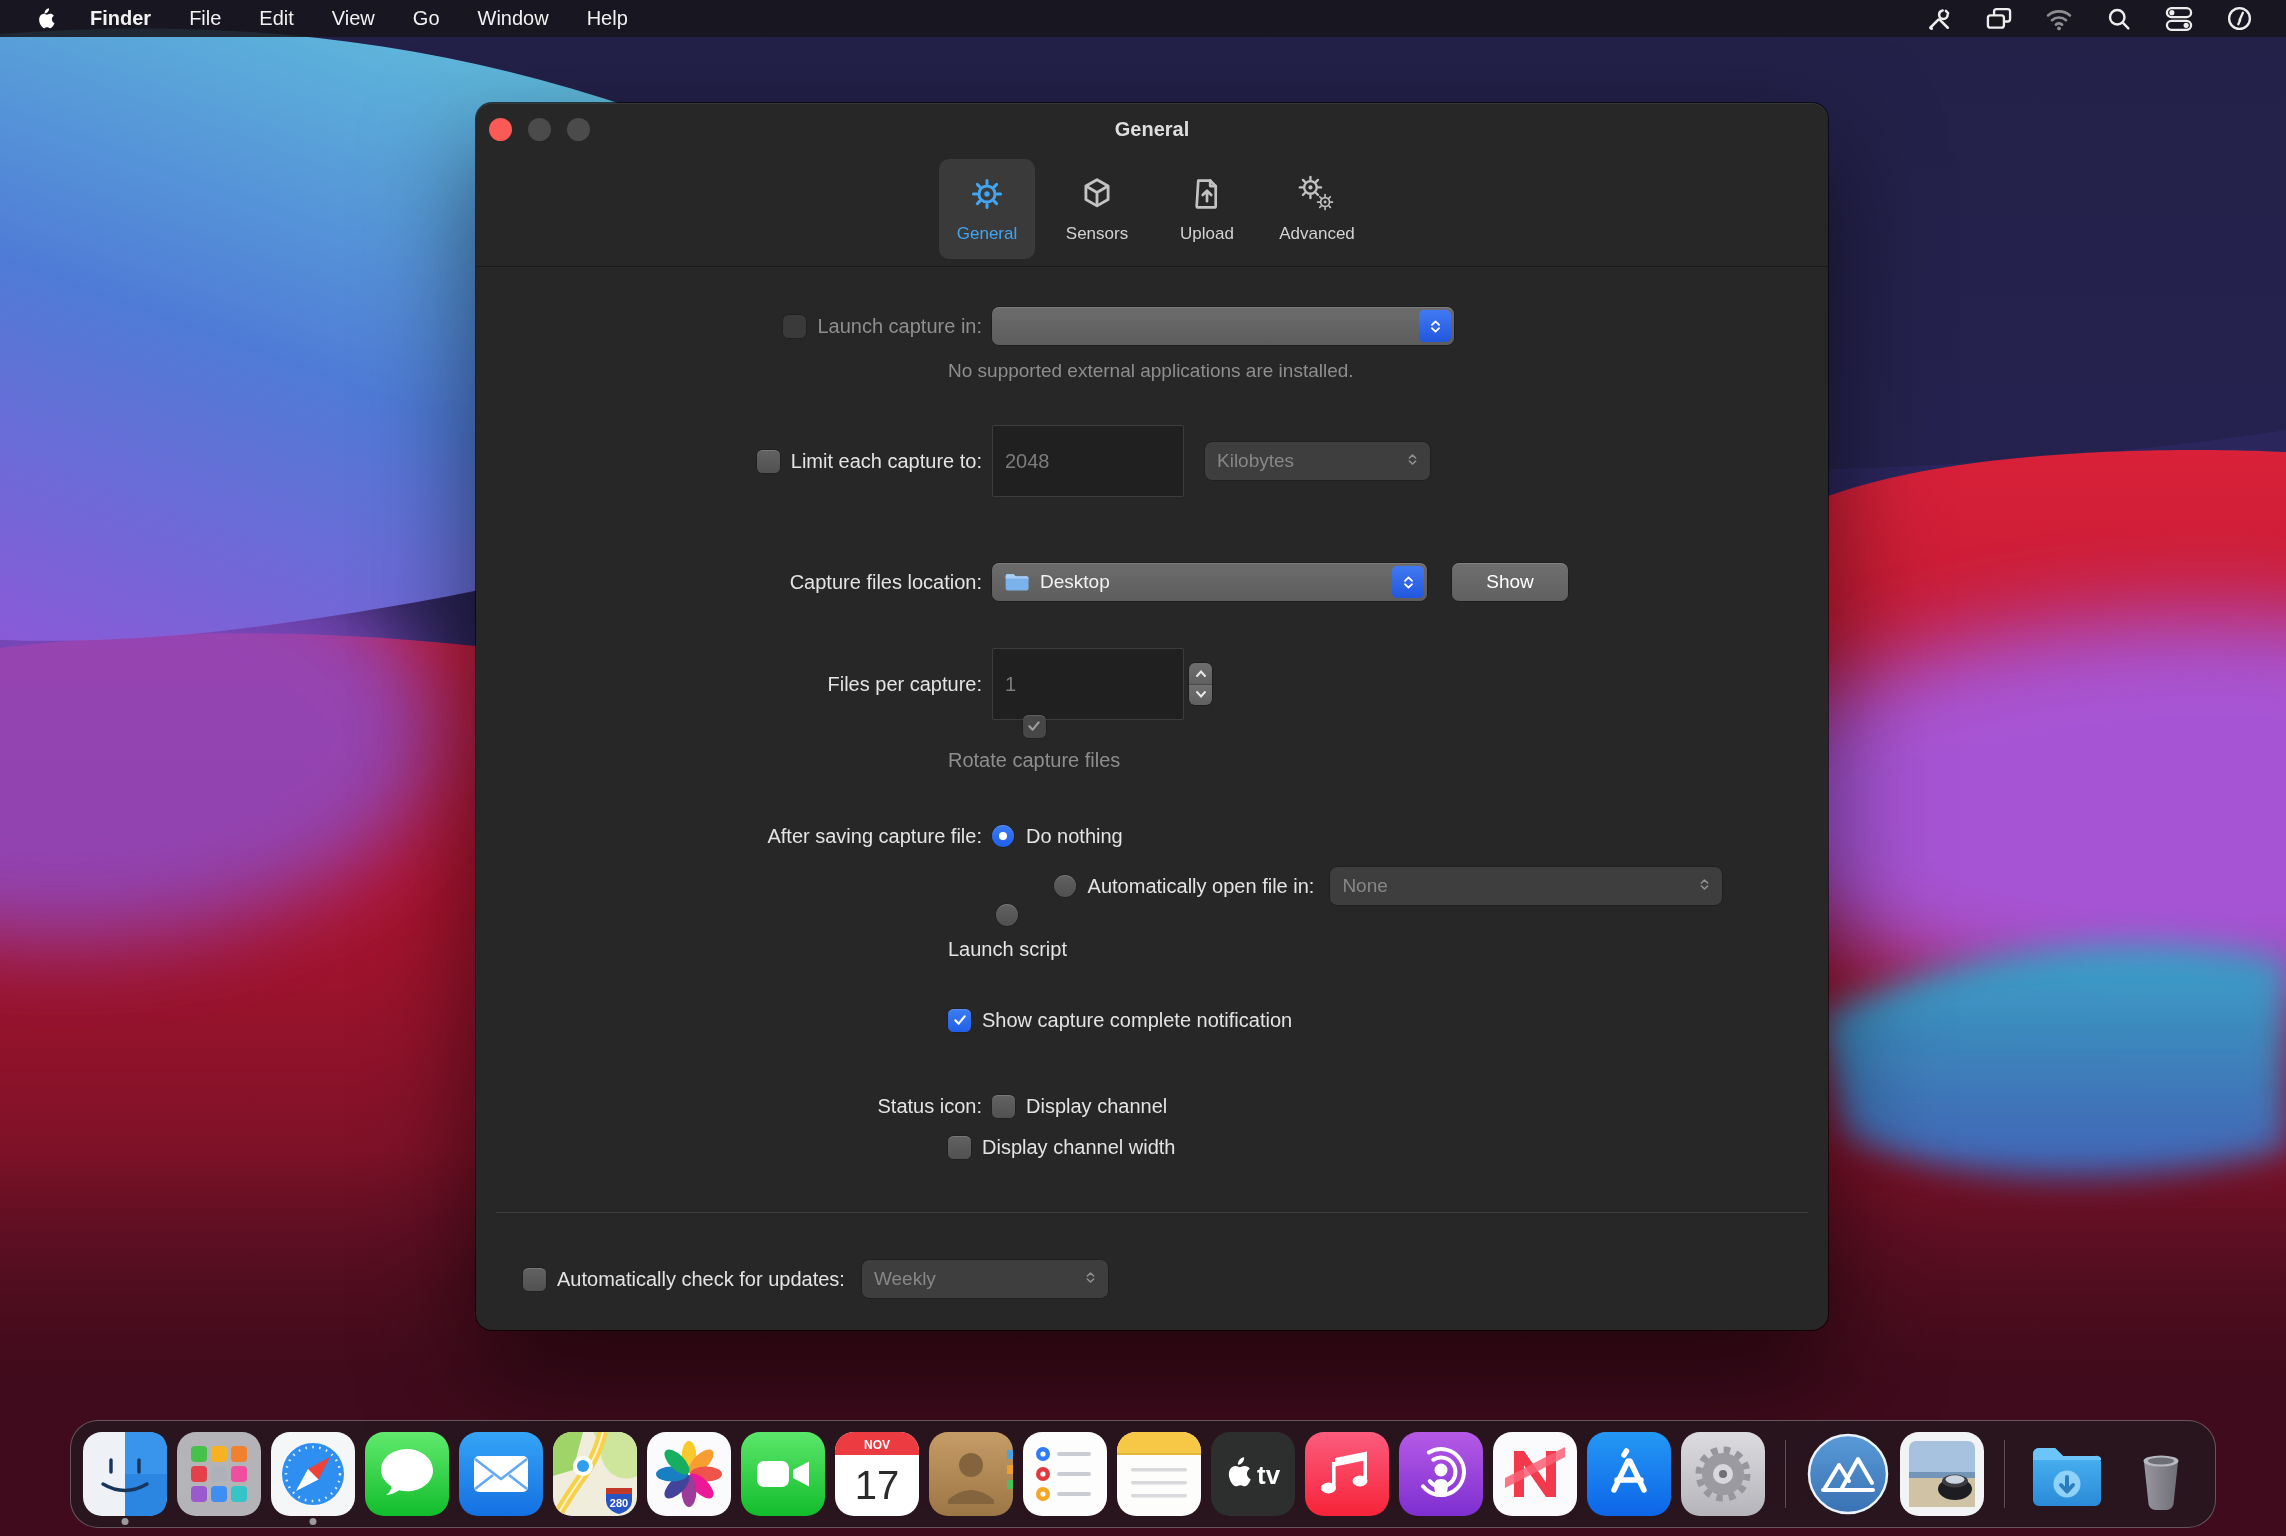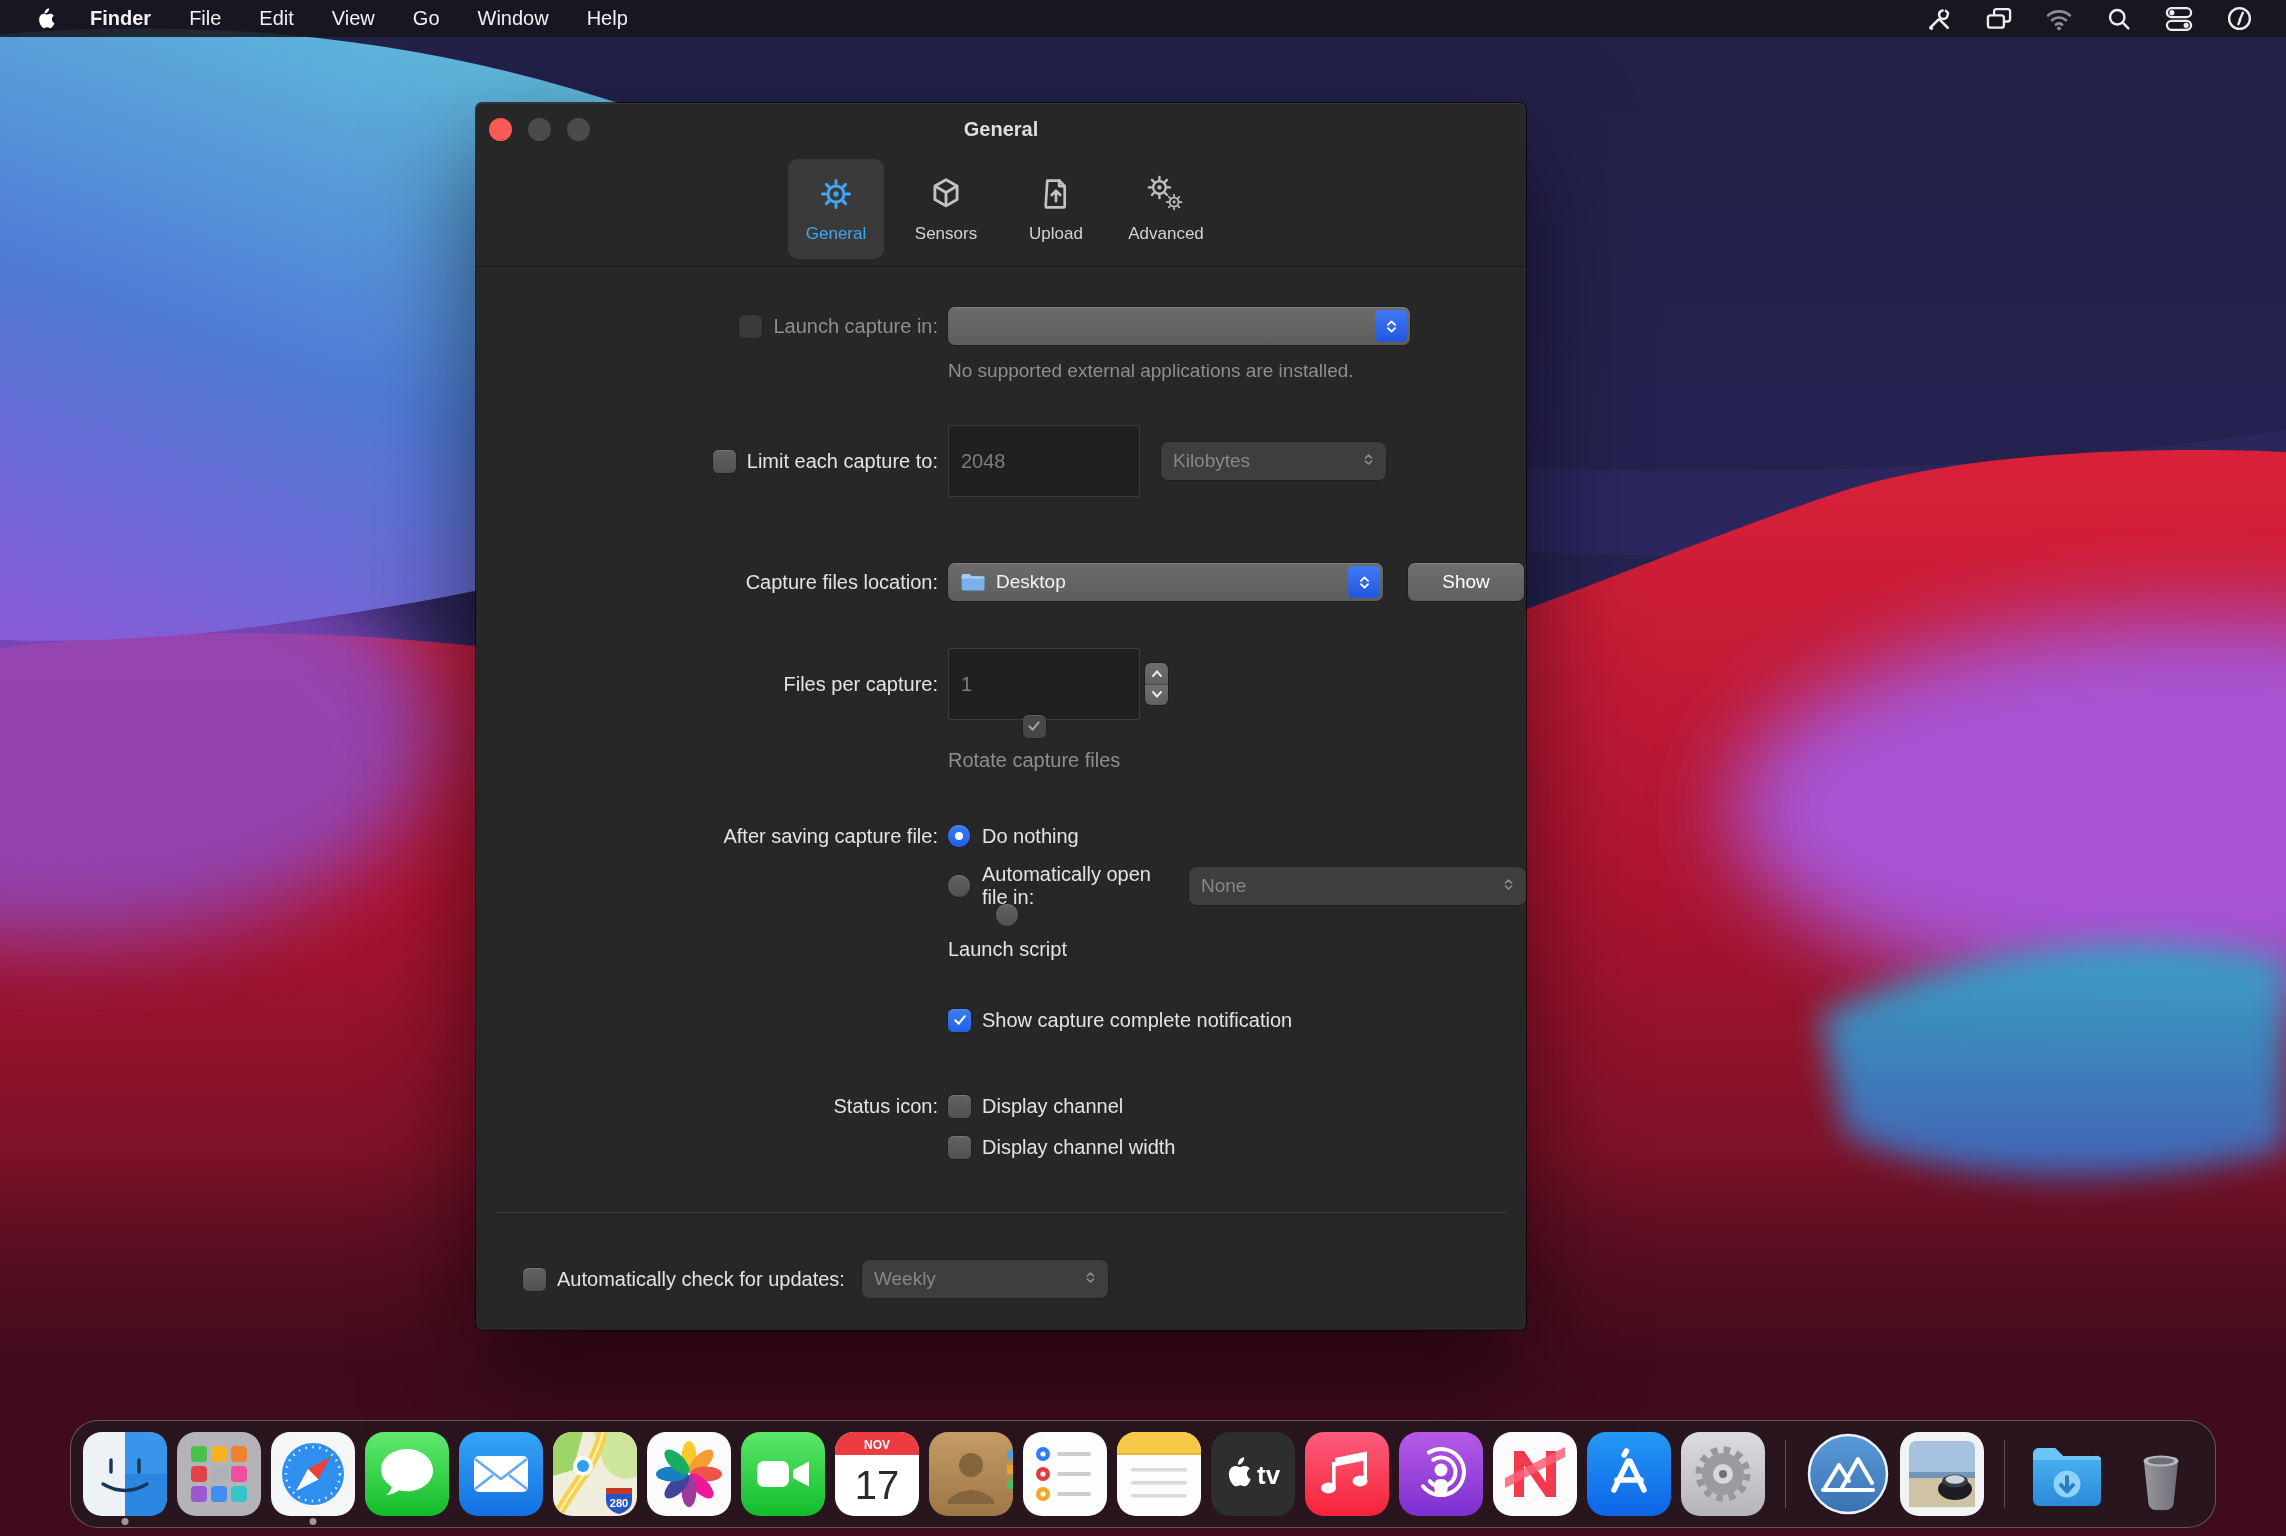--- a/index.html
+++ b/index.html
@@ -12,40 +12,40 @@
     display:flex;align-items:center;color:#f1f1f1;font-size:20px;z-index:50;}
   .mb-left{display:flex;align-items:center;gap:0;padding-left:26px;}
   .mb-item{padding:0 19px;cursor:default;}
   .mb-app{font-weight:700;}
   .mb-apple{display:flex;align-items:center;padding:0 14px 0 10px;}
   .mb-right{margin-left:auto;display:flex;align-items:center;gap:14px;padding-right:24px;}
   .mb-status{width:46px;height:30px;display:flex;align-items:center;justify-content:center;color:#ededed;}
   .mb-status.dim{opacity:.55;}
 
   
-  .window{position:absolute;left:476px;top:103px;width:1050px;height:1227px;background:#272727;
-    border-radius:6px;box-shadow:0 0 0 1px rgba(0,0,0,.65),0 45px 110px rgba(0,0,0,.55),inset 0 1px 0 rgba(255,255,255,.07);
+  .window{position:absolute;left:476px;top:103px;width:1352px;height:1227px;background:#272727;
+    border-radius:16px;box-shadow:0 0 0 1px rgba(0,0,0,.65),0 45px 110px rgba(0,0,0,.55),inset 0 1px 0 rgba(255,255,255,.07);
     color:#e3e3e3;font-size:20px;z-index:40;}
   .titlebar{position:absolute;top:0;left:0;right:0;height:52px;}
   .traffic{position:absolute;top:15px;left:13px;display:flex;gap:16px;}
   .tl{width:23px;height:23px;border-radius:50%;}
   .tl.close{background:#fb5a56;}
   .tl.dim{background:#4b4b4b;}
   .win-title{position:absolute;top:0;left:0;right:0;height:52px;display:flex;align-items:center;justify-content:center;
     font-weight:700;font-size:20px;color:#dedede;}
   .toolbar{position:absolute;top:56px;left:0;right:0;height:104px;display:flex;justify-content:center;gap:14px;}
   .tab{width:96px;height:100px;border-radius:10px;display:flex;flex-direction:column;align-items:center;justify-content:center;gap:6px;
     color:#d2d2d2;font-size:17px;}
   .tab .t-ic{color:#c3c3c3;}
   .tab.selected{background:rgba(255,255,255,.09);}
   .tab.selected,.tab.selected .t-ic{color:#41a5f2;}
   .toolbar-divider{position:absolute;top:163px;left:0;right:0;height:1px;background:#1a1a1a;}
 
   .row{position:absolute;left:0;right:0;display:flex;align-items:center;}
-  .lbl-col{width:462px;display:flex;justify-content:flex-end;align-items:center;gap:11px;text-align:right;}
+  .lbl-col{width:462px;display:flex;justify-content:flex-end;align-items:center;gap:11px;text-align:right;margin-left:44px;}
   .ctl-col{margin-left:10px;display:flex;align-items:center;}
   .dim-text{color:#8e8e8e;}
 
   .checkbox{width:23px;height:23px;border-radius:5.5px;flex:0 0 auto;
     background:linear-gradient(#626262,#515151);box-shadow:inset 0 1px 0 rgba(255,255,255,.14),0 0 0 .5px rgba(0,0,0,.35);
     display:flex;align-items:center;justify-content:center;}
   .checkbox.disabled{background:#3a3a3a;box-shadow:0 0 0 .5px rgba(0,0,0,.3);}
   .checkbox.checked-blue{background:linear-gradient(#3c7cf3,#2060e8);}
   .checkbox.checked-dim{background:#474747;}
   .checkbox svg{display:block;}

